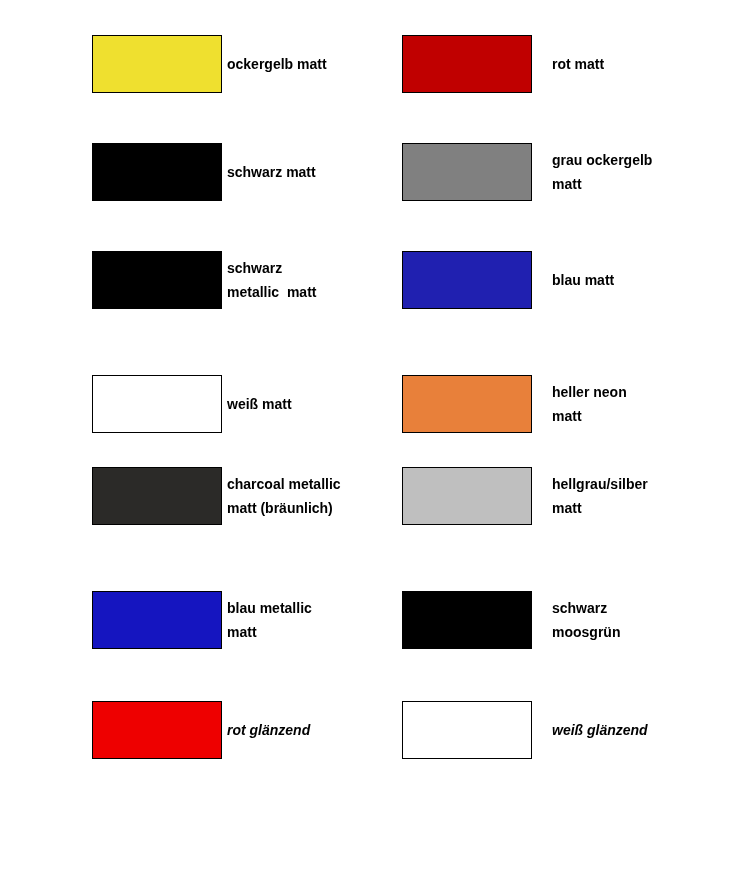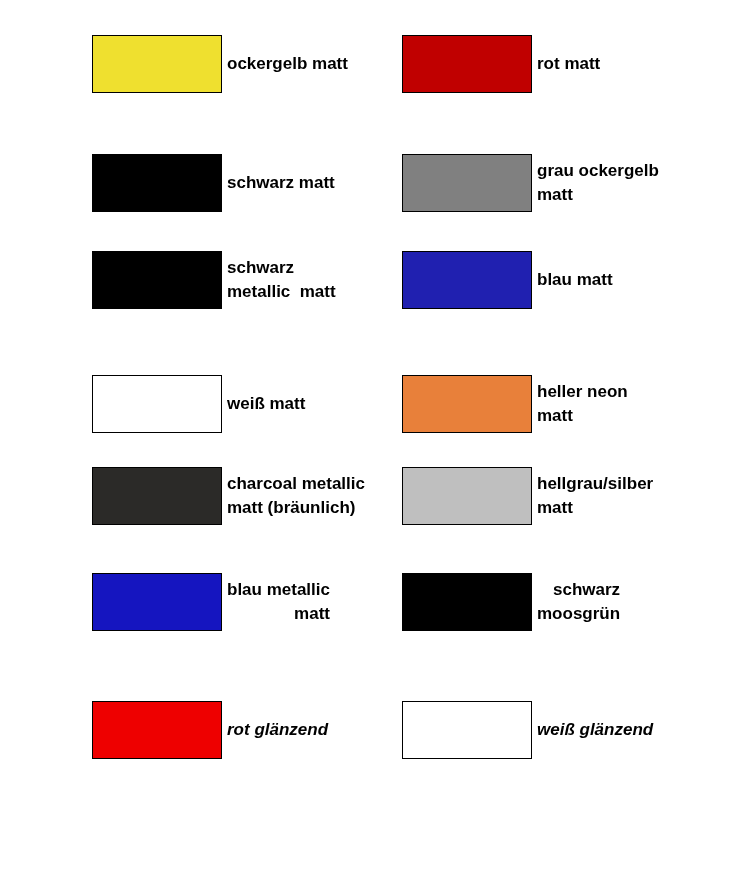--- a/index.html
+++ b/index.html
@@ -29,32 +29,32 @@
   }
 
   .swatch-cell {
     position: absolute;
     top: 0;
     height: 58px;
     display: flex;
     align-items: flex-start;
   }
   .swatch-cell.col-left  { left: 92px; }
-  .swatch-cell.col-right { left: 402px; }
+  .swatch-cell.col-right { left: 402px; gap: 15px; }
 
   .swatch-chip {
     width: 130px;
     height: 58px;
     box-sizing: border-box;
     border: 1px solid #000000;
     flex: 0 0 auto;
   }
 
   .swatch-label {
-    font-size: 17px;
+    font-size: 14px;
     font-weight: bold;
     color: #000000;
     line-height: 24px;
     white-space: pre;
     padding-left: 5px;
     flex: 0 0 auto;
   }
   
   .swatch-label.lines-1 { padding-top: 17px; }
   
@@ -69,21 +69,21 @@
     <div class="swatch-row" style="top: 35px;">
       <div class="swatch-cell col-left">
         <div class="swatch-chip" style="background-color: rgb(239, 224, 47);"></div>
         <div class="swatch-label lines-1"><span class="line">ockergelb matt</span></div>
       </div>
       <div class="swatch-cell col-right">
         <div class="swatch-chip" style="background-color: rgb(192, 0, 0);"></div>
         <div class="swatch-label lines-1"><span class="line">rot matt</span></div>
       </div>
     </div>
-    <div class="swatch-row" style="top: 154px;">
+    <div class="swatch-row" style="top: 143px;">
       <div class="swatch-cell col-left">
         <div class="swatch-chip" style="background-color: rgb(0, 0, 0);"></div>
         <div class="swatch-label lines-1"><span class="line">schwarz matt</span></div>
       </div>
       <div class="swatch-cell col-right">
         <div class="swatch-chip" style="background-color: rgb(128, 128, 128);"></div>
         <div class="swatch-label lines-2"><span class="line">grau ockergelb</span><span class="line">matt</span></div>
       </div>
     </div>
     <div class="swatch-row" style="top: 251px;">
@@ -109,21 +109,21 @@
     <div class="swatch-row" style="top: 467px;">
       <div class="swatch-cell col-left">
         <div class="swatch-chip" style="background-color: rgb(43, 42, 40);"></div>
         <div class="swatch-label lines-2"><span class="line">charcoal metallic</span><span class="line">matt (bräunlich)</span></div>
       </div>
       <div class="swatch-cell col-right">
         <div class="swatch-chip" style="background-color: rgb(191, 191, 191);"></div>
         <div class="swatch-label lines-2"><span class="line">hellgrau/silber</span><span class="line">matt</span></div>
       </div>
     </div>
-    <div class="swatch-row" style="top: 573px; text-align: right;">
+    <div class="swatch-row" style="top: 591px;">
       <div class="swatch-cell col-left">
         <div class="swatch-chip" style="background-color: rgb(21, 21, 192);"></div>
         <div class="swatch-label lines-2"><span class="line">blau metallic</span><span class="line">matt</span></div>
       </div>
       <div class="swatch-cell col-right">
         <div class="swatch-chip" style="background-color: rgb(0, 0, 0);"></div>
         <div class="swatch-label lines-2"><span class="line">schwarz</span><span class="line">moosgrün</span></div>
       </div>
     </div>
     <div class="swatch-row" style="top: 701px; font-style: italic;">

